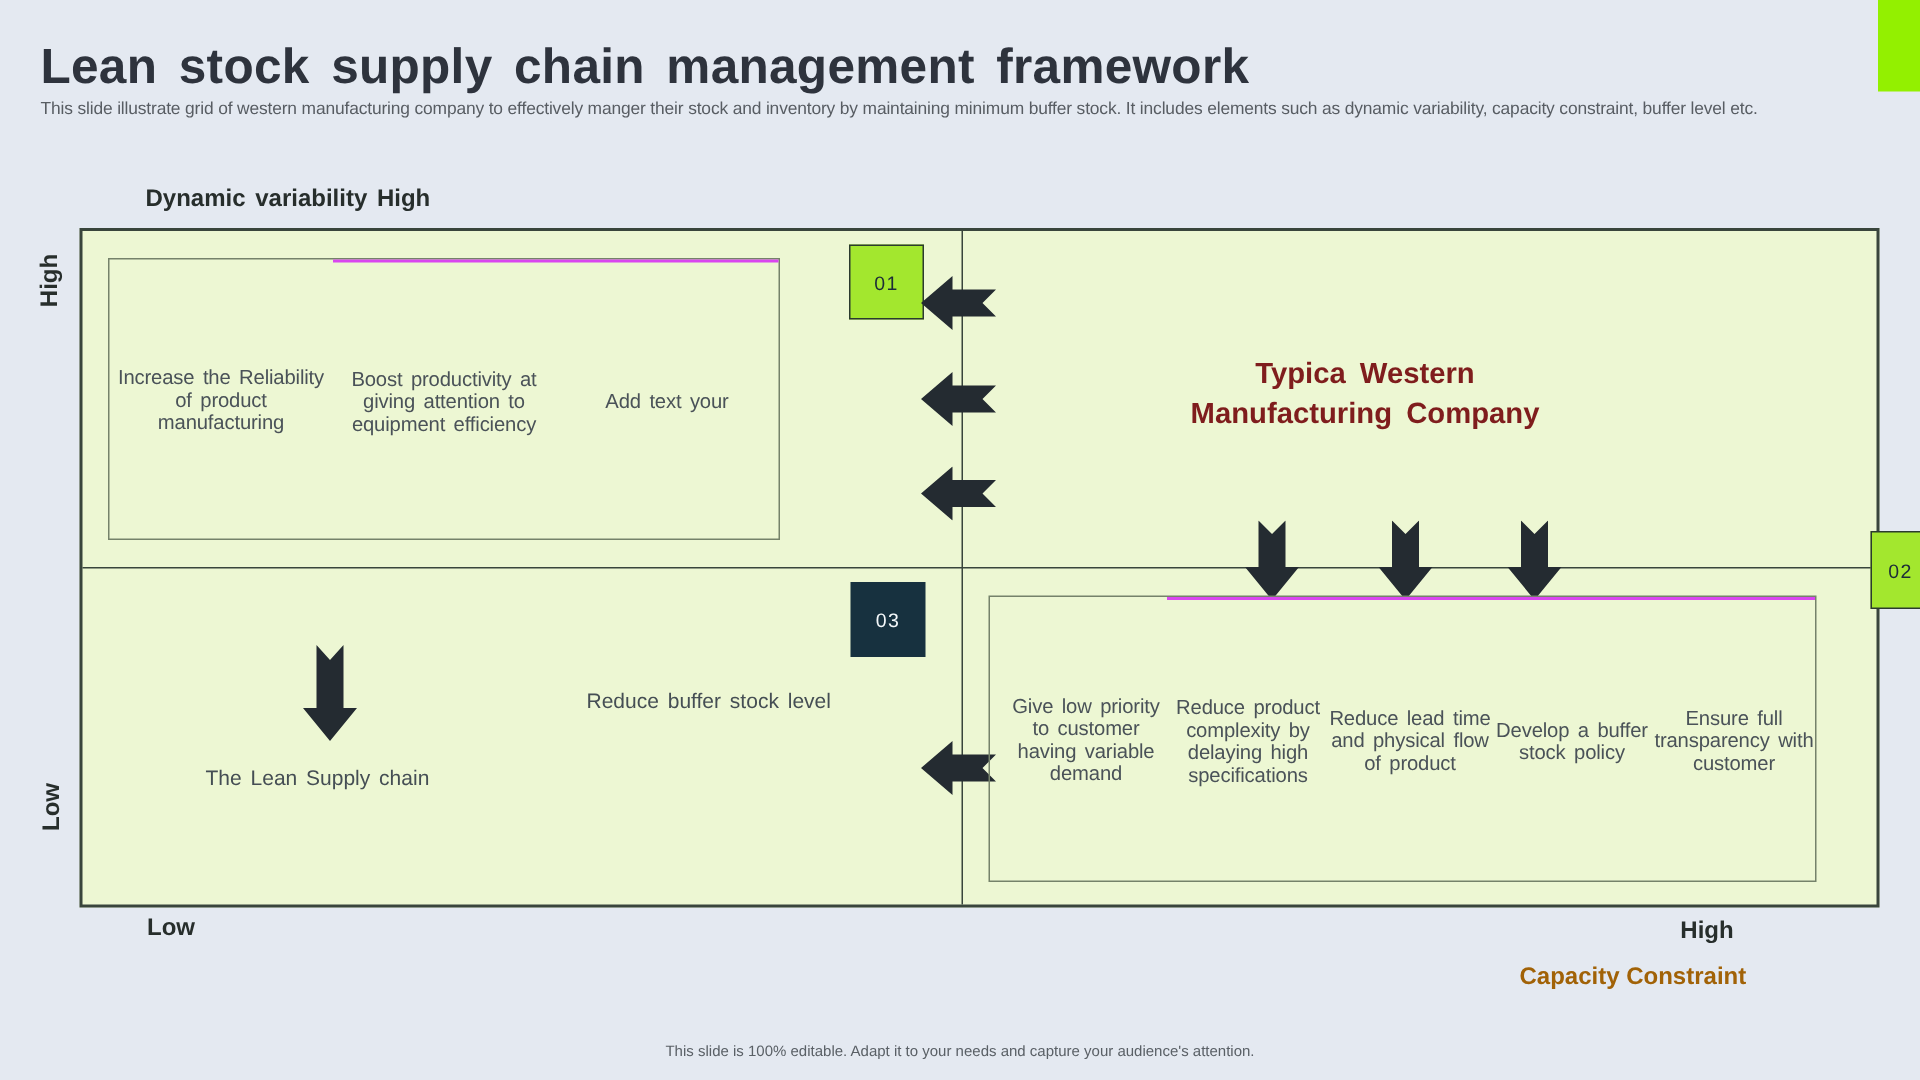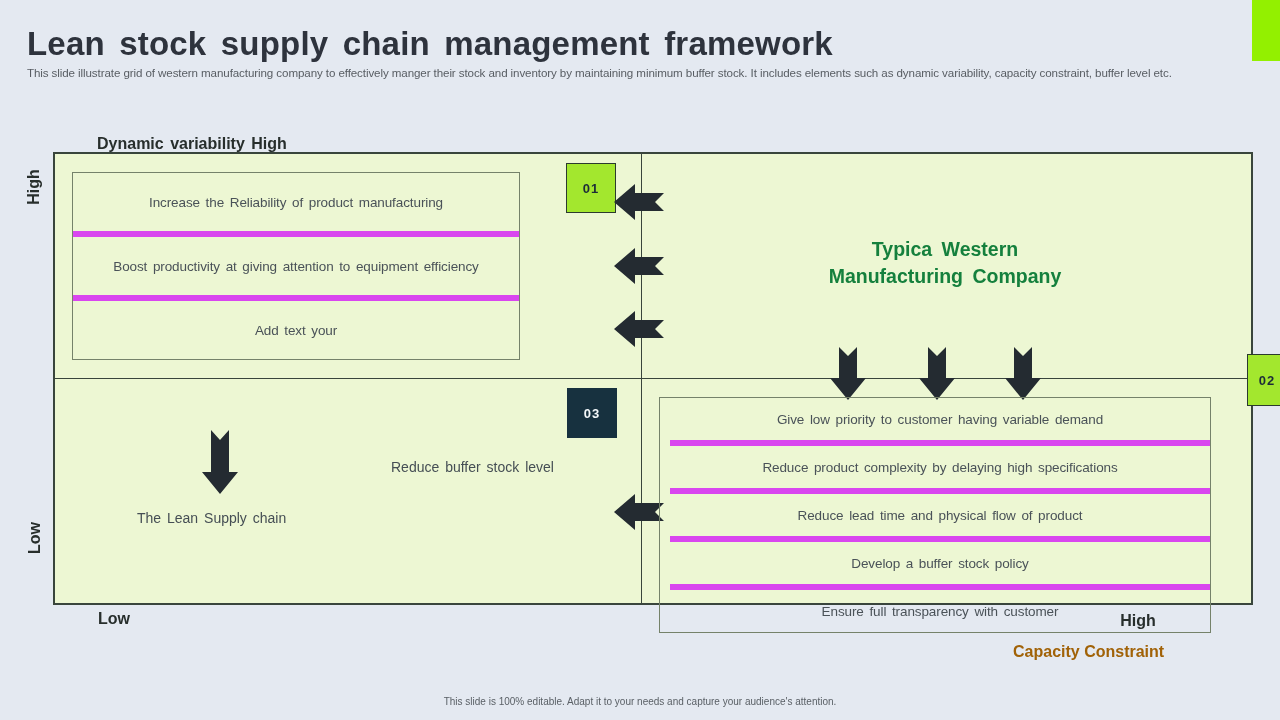--- a/index.html
+++ b/index.html
@@ -12,64 +12,64 @@
   .corner-tab { position:absolute; top:0; right:0; width:28px; height:61px; background:#93f000; }
   .title {
     position:absolute; left:27px; top:25px;
     font-size:33px; font-weight:bold; color:#2e333d;
     letter-spacing:0.2px; word-spacing:5px; white-space:nowrap;
   }
   .subtitle {
     position:absolute; left:27px; top:66px; width:1220px;
     font-size:11.6px; color:#585d63; letter-spacing:-0.1px; white-space:nowrap;
   }
-  .axis-top { position:absolute; left:97px; top:124px; font-size:16px; font-weight:bold; color:#272e2c; word-spacing:2px;margin-top:11px; }
+  .axis-top { position:absolute; left:97px; top:124px; font-size:16px; font-weight:bold; color:#272e2c; word-spacing:2px; }
   .axis-rot {
     position:absolute; width:80px; height:22px; text-align:center;
     font-size:16px; font-weight:bold; color:#272e2c;
     transform:rotate(-90deg);
   }
   .axis-rot.high { left:-4px; top:176px; }
   .axis-rot.low  { left:-3px; top:527px; }
 
   .grid {
     position:absolute; left:53px; top:152px; width:1200px; height:453px;
     background:#edf7d3; border:2px solid #39453c;
   }
   .vdiv { position:absolute; left:586px; top:0; width:1px; height:449px; background:#39453c; }
   .hdiv { position:absolute; left:0; top:224px; width:1196px; height:1px; background:#39453c; }
 
-  .listbox { position:absolute; border:1px solid #75826a; display:flex; flex-direction:column; }
+  .listbox { position:absolute; border:1px solid #75826a; display:flex; flex-direction:row; }
   .listbox .row {
     flex:1; display:flex; align-items:center; justify-content:center;
     font-size:13.5px; color:#4a5258; letter-spacing:-0.1px; word-spacing:2px;
-    border-top:6px solid #d946ef; text-align:center;
+    border-top:2px solid #d946ef; text-align:center;
   }
   .listbox .row:first-child { border-top:none; }
   .tl-box { left:17px; top:18px; width:448px; height:188px; }
-  .br-box { left:604px; top:243px; width:552px; height:236px;padding-left:10px; }
+  .br-box { left:604px; top:243px; width:552px; height:191px;padding-left:10px; }
 
   .badge {
     position:absolute; width:50px; height:50px;
     display:flex; align-items:center; justify-content:center;
-    font-size:13px; font-weight:bold; letter-spacing:1px;
+    font-size:13px; font-weight:normal; letter-spacing:1px;
   }
   .badge.green { background:#a3e72e; border:1px solid #2b3a2e; color:#1d2c38; }
   .badge.dark  { background:#17313f; color:#f4f8fa; }
   .badge-01 { left:511px; top:9px; }
   .badge-02 { left:1192px; top:200px; width:40px; height:52px; }
   .badge-03 { left:512px; top:234px; }
 
   .arrow { position:absolute; }
   .arrow svg { display:block; }
   .arr-fill { fill:#242b31; }
 
   .company {
-    position:absolute; left:640px; top:82px; width:500px;
-    text-align:center; font-size:19.5px; font-weight:bold; color:#15803d;
+    position:absolute; left:605px; top:82px; width:500px;
+    text-align:center; font-size:19.5px; font-weight:bold; color:#7f1d1d;
     line-height:27px; word-spacing:4px;
   }
   .q3-label { position:absolute; font-size:14px; color:#454e54; white-space:nowrap; word-spacing:2px; }
   .q3-label.buffer { left:336px; top:305px; }
   .q3-label.lean   { left:82px;  top:356px; }
 
   .axis-bottom-low  { position:absolute; left:98px; top:610px; font-size:16px; font-weight:bold; color:#272e2c; }
   .axis-bottom-high { position:absolute; left:1013px; top:612px; width:250px; text-align:center; font-size:16px; font-weight:bold; color:#272e2c; }
   .axis-bottom-title{ position:absolute; left:1013px; top:643px; width:250px; text-align:left; font-size:16px; font-weight:bold; color:#a16207; }
   .footer { position:absolute; left:0; top:696px; width:100%; text-align:center; font-size:10px; color:#5a6066; }

